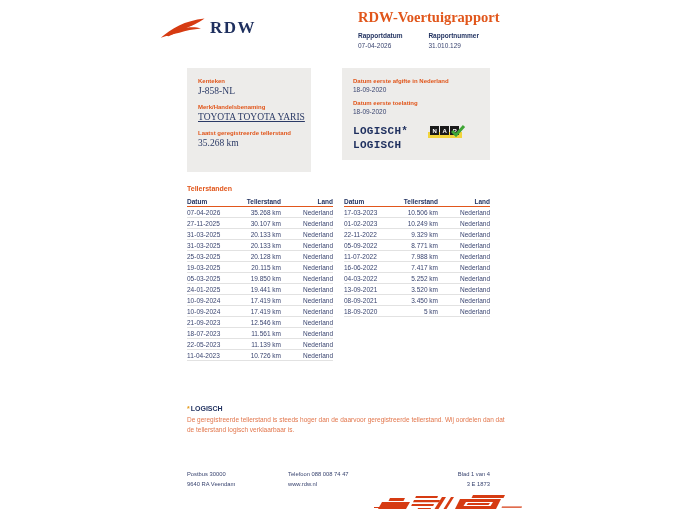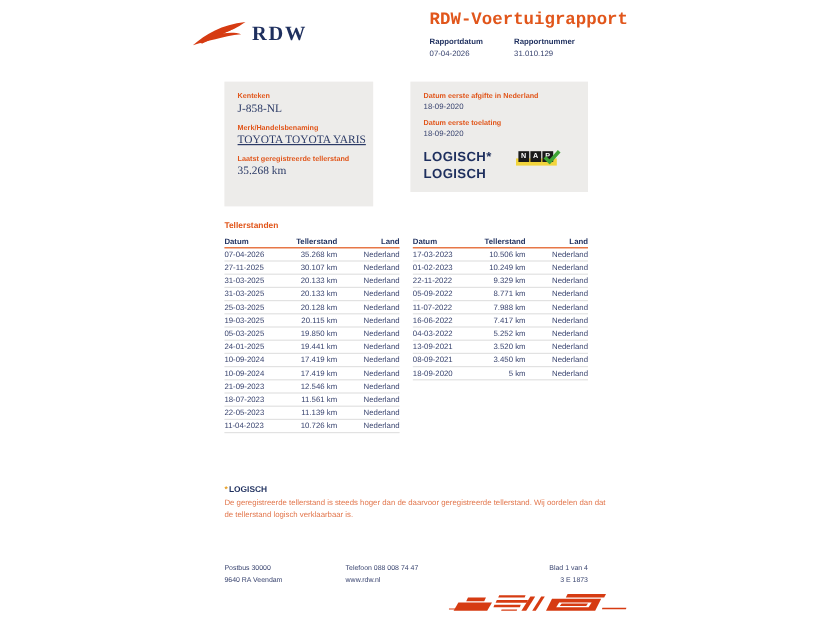--- a/index.html
+++ b/index.html
@@ -3,34 +3,34 @@
 <meta charset="utf-8">
 <style>
   * { margin:0; padding:0; box-sizing:border-box; }
   body { background:#fff; font-family:"Liberation Sans", sans-serif; }
   .page { position:relative; width:685px; height:514px; background:#ffffff; overflow:hidden; }
 
   
   .logo-wrap { position:absolute; left:160px; top:12px; display:flex; align-items:center; }
   .logo-svg { width:46px; height:30px; }
   .logo-text { font-family:"Liberation Serif", serif; font-weight:bold; font-size:17px; color:#1E2F5E; letter-spacing:1.5px; margin-left:4px; margin-top:1px; }
-  .doc-title { position:absolute; left:358px; top:9px; font-family:Liberation Mono, monospace; font-weight:bold; font-size:14.5px; color:#E1561B; }
+  .doc-title { position:absolute; left:358px; top:9px; font-family:Liberation Serif, serif; font-weight:bold; font-size:14.5px; color:#E1561B; }
   .report-meta { position:absolute; left:358px; top:32px; display:flex; gap:26px; }
   .meta-label { font-size:6.5px; font-weight:bold; color:#1E2F5E; display:block; margin-bottom:3px; }
   .meta-value { font-size:6.5px; color:#3A4570; display:block; }
 
   
   .box { position:absolute; background:#EDECEA; padding:10px 11px; }
   .box-vehicle { left:187px; top:68px; width:124px; height:104px; }
   .box-status  { left:342px; top:68px; width:148px; height:92px; }
   .f-label { font-size:6px; font-weight:bold; color:#E1561B; margin-bottom:2px; }
   .f-value-serif { font-family:"Liberation Serif", serif; font-size:9.5px; color:#2B3A66; margin-bottom:6px; line-height:1.25; }
   .f-value-sm { font-size:6.5px; color:#3A4570; margin-bottom:7px; }
   .oordeel-row { display:flex; margin-top:9px; align-items:flex-start; }
-  .oordeel { font-size:11px; font-weight:bold; color:#1E2F5E; line-height:1.3; letter-spacing:0.3px; }
+  .oordeel { font-size:11px; font-weight:bold; color:#1E2F5E; line-height:1.3; letter-spacing:0.3px;font-family:Liberation Mono, monospace; }
 
   
   .nap { position:relative; margin-left:22px; margin-top:2px; width:40px; height:16px; }
   .nap-bar { position:absolute; left:-2px; top:6px; width:34px; height:6px; background:#F2D43C; }
   .nap-tiles { position:absolute; left:0; top:0; display:flex; gap:1px; }
   .nap-tile { width:9px; height:9px; background:#1A1A1A; color:#fff; font-size:6px; font-weight:bold; display:flex; align-items:center; justify-content:center; }
   .nap-check { position:absolute; left:20px; top:-2px; width:16px; height:13px; }
 
   
   .tables-title { position:absolute; left:187px; top:185px; font-size:7px; font-weight:bold; color:#E1561B; }

